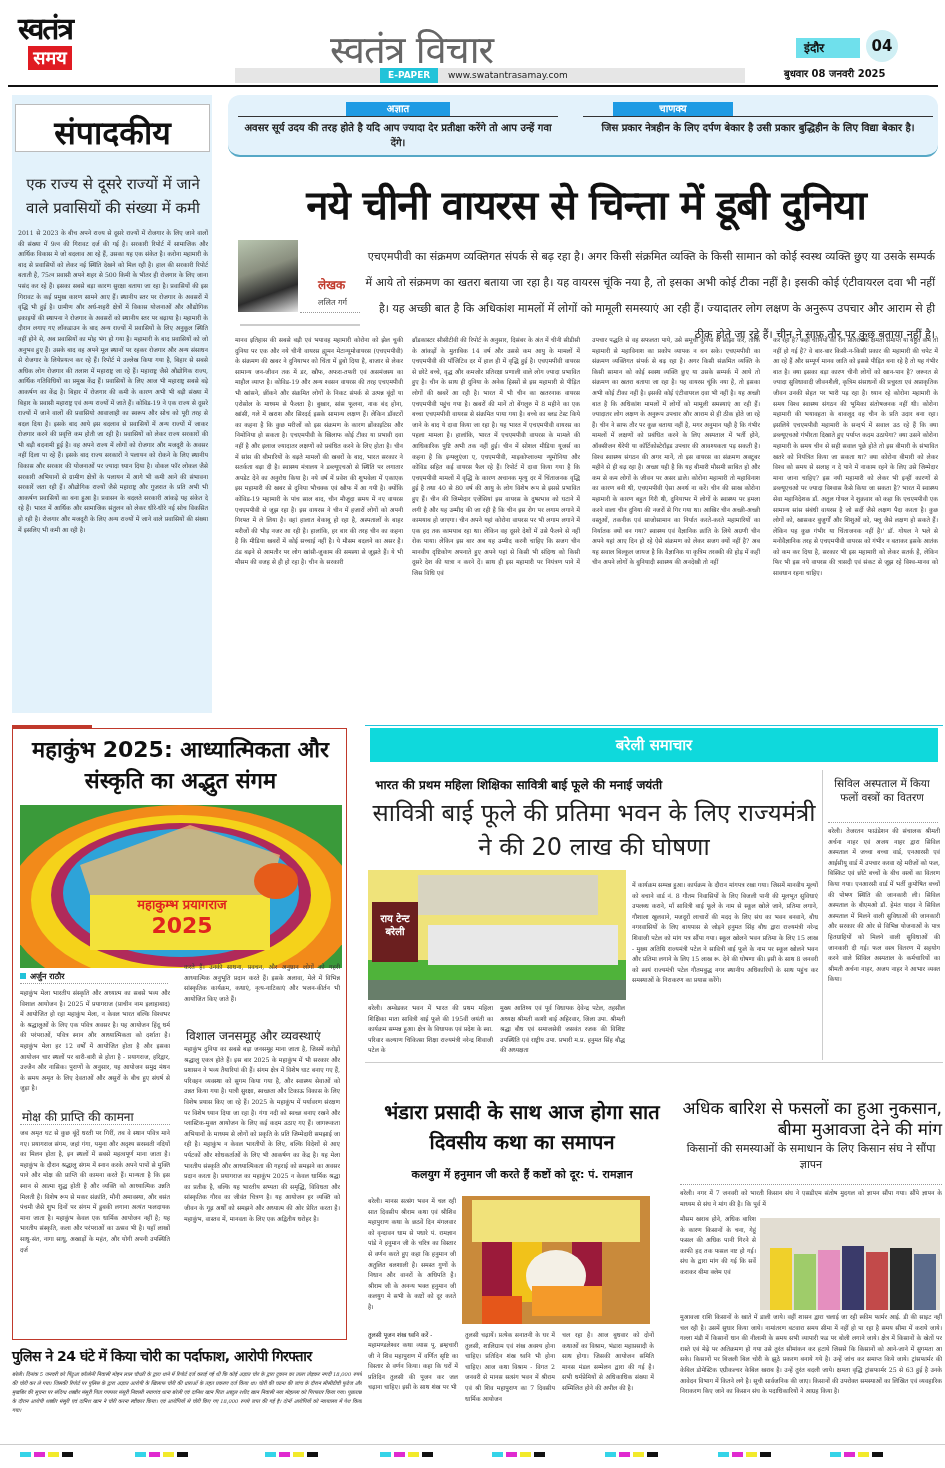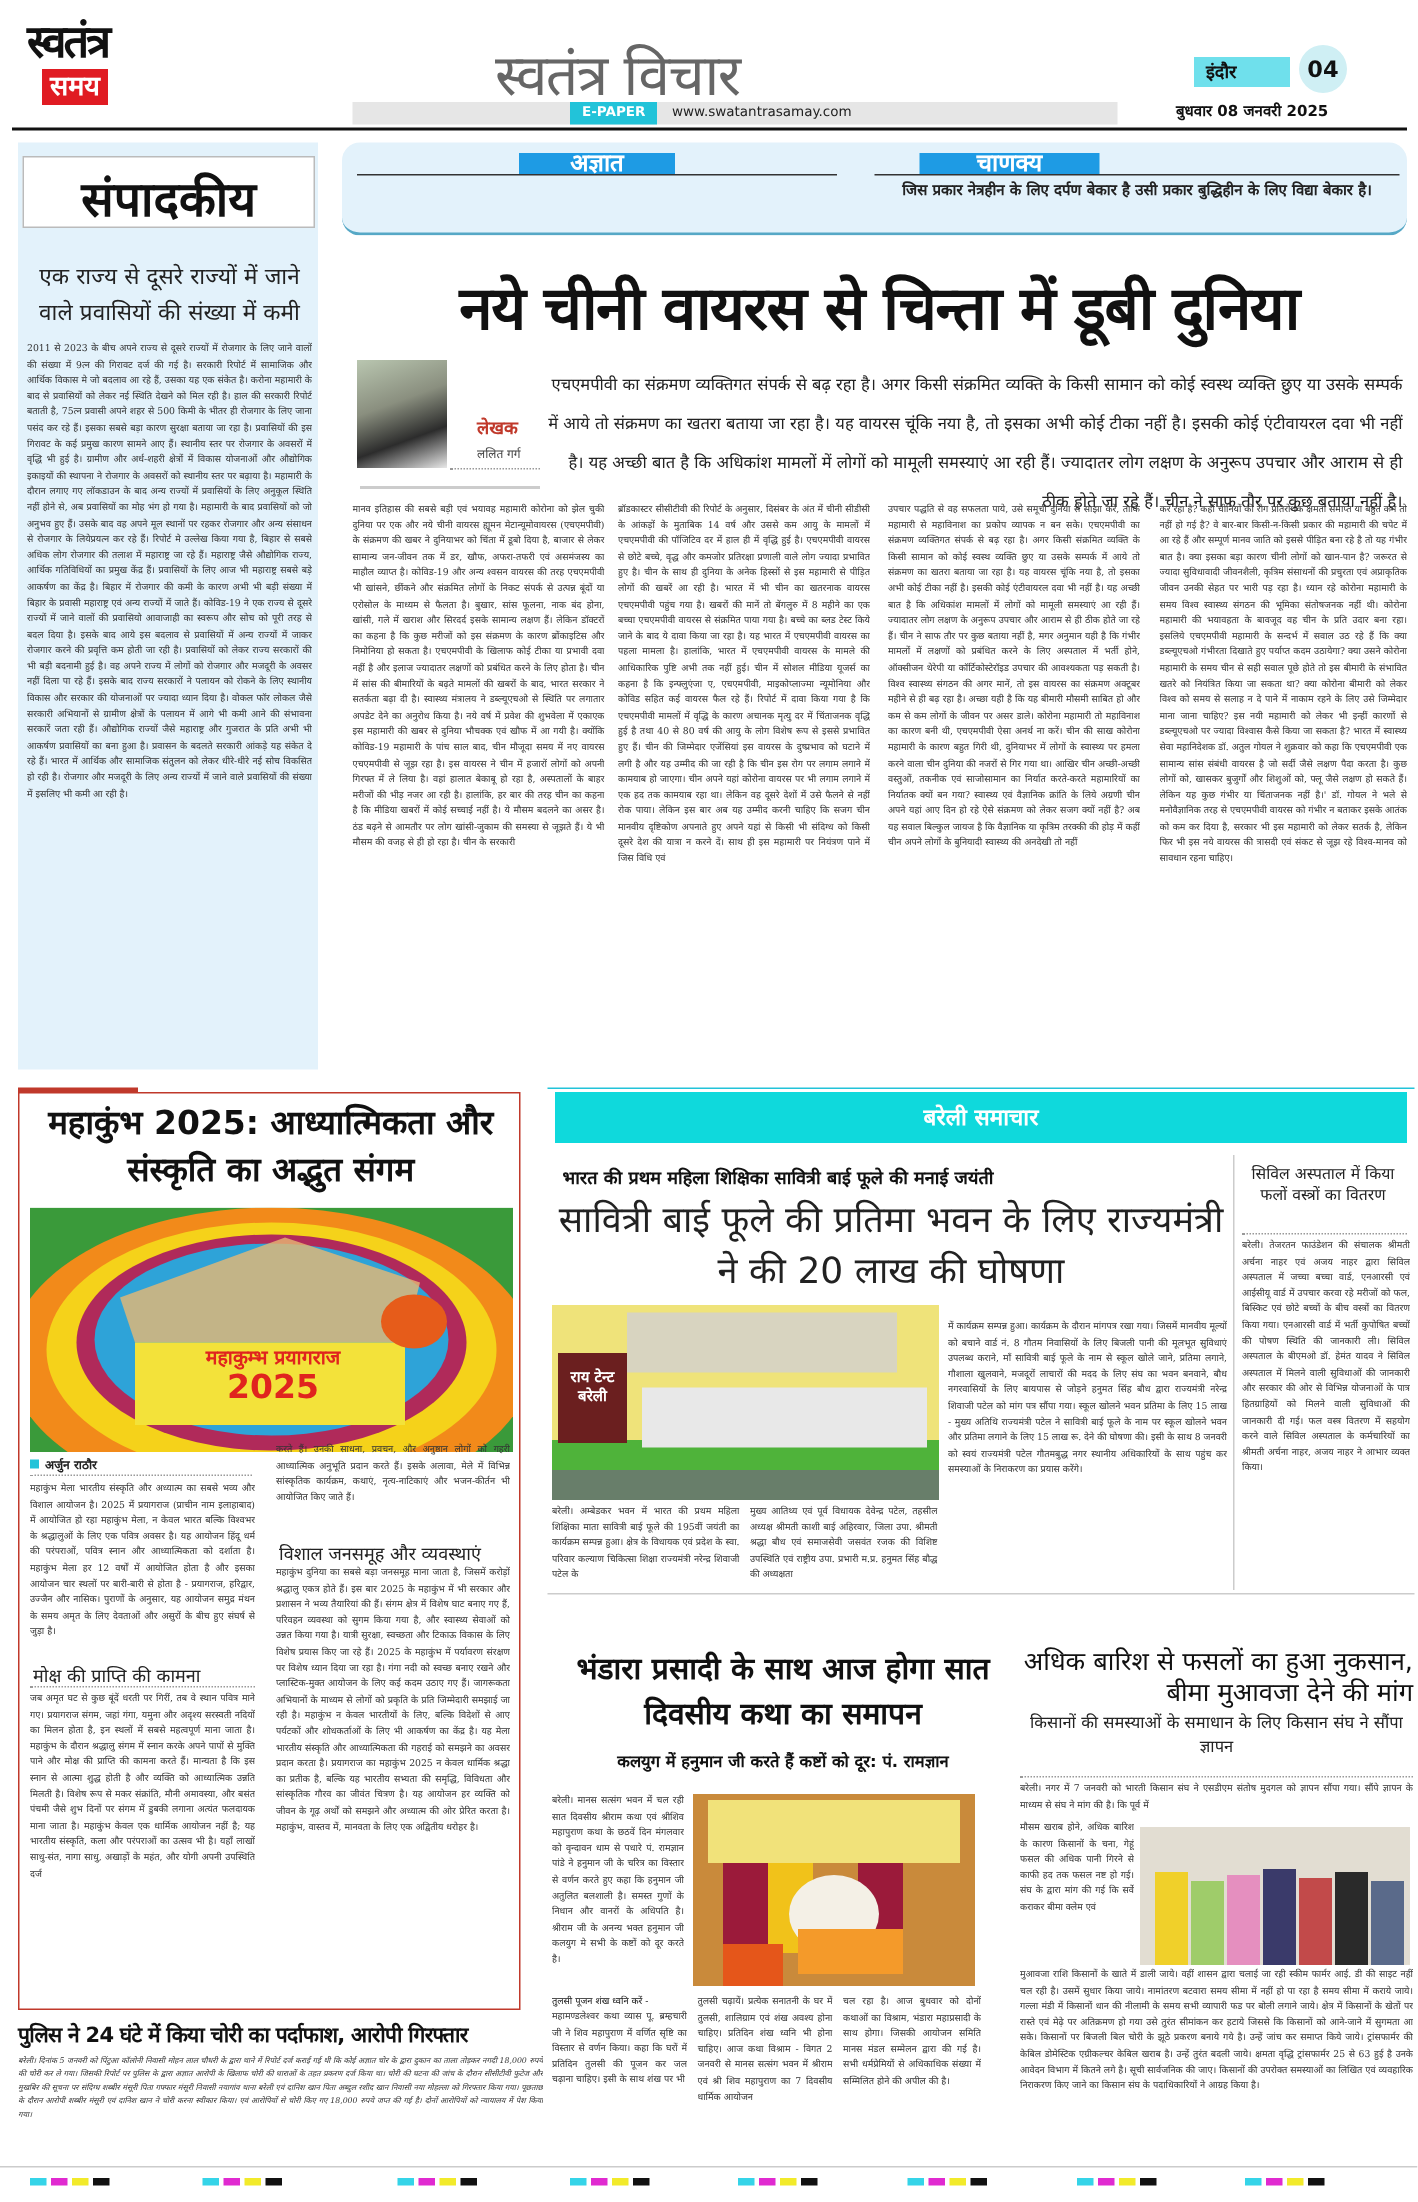--- a/index.html
+++ b/index.html
@@ -18,21 +18,21 @@
   #page-num { left: 866px; top: 30px; width: 32px; height: 32px; border-radius: 50%; background: #cfeff4; font-size: 15px; font-weight: bold; text-align: center; line-height: 32px; }
   #date { left: 784px; top: 66px; font-size: 10px; font-weight: bold; }
   #head-rule { left: 8px; top: 85px; width: 930px; height: 2px; background: #111; }
   
   #edit-col { left: 12px; top: 95px; width: 200px; height: 618px; background: #e3f2fb; }
   #edit-title { left: 15px; top: 104px; width: 195px; height: 48px; background: #fff; border: 1px solid #bbb; font-size: 32px; font-weight: bold; text-align: center; line-height: 56px; color: #111; }
   #edit-headline { left: 18px; top: 172px; width: 190px; font-size: 15px; text-align: center; line-height: 24px; color: #222; }
   #edit-body { left: 18px; top: 228px; width: 190px; height: 478px; }
   
   #quote-panel { left: 228px; top: 95px; width: 710px; height: 62px; background: #e3f2fb; border-radius: 12px; border-bottom: 2px solid #56a8c6; }
-  .q-tag { background: #1e9be4; color: #fff; font-size: 16px; font-weight: bold; text-align: center; height: 14px; line-height: 14px; }
+  .q-tag { background: #1e9be4; color: #fff; font-size: 10px; font-weight: bold; text-align: center; height: 14px; line-height: 14px; }
   .q-rule { height: 1px; background: #333; }
   .q-text { font-size: 10px; font-weight: bold; text-align: center; line-height: 15px; color: #222; }
   
   #main-headline { left: 236px; top: 176px; width: 700px; font-size: 40px; font-weight: bold; text-align: center; letter-spacing: -1px; color: #111; }
   #author-photo { left: 238px; top: 240px; width: 60px; height: 72px; background: linear-gradient(160deg,#b9c6b0 0%,#8a8f7f 40%,#2c2c2c 70%,#e8e8e8 100%); }
   #author-role { left: 318px; top: 276px; font-size: 12px; font-weight: bold; color: #c0392b; }
   #author-name { left: 318px; top: 296px; font-size: 8px; color: #444; }
   #author-rule { left: 300px; top: 312px; width: 60px; border-top: 1px dotted #999; }
   #author-rule2 { left: 240px; top: 324px; width: 120px; height: 2px; background: #ccc; }
   #intro { left: 365px; top: 244px; width: 570px; font-size: 11px; text-align: right; line-height: 26px; color: #222; font-family: "DejaVu Serif", serif; }
@@ -84,20 +84,21 @@
 
 <div class="abs" id="edit-col"></div>
 <div class="abs" id="edit-title">संपादकीय</div>
 <div class="abs" id="edit-headline">एक राज्य से दूसरे राज्यों में जाने वाले प्रवासियों की संख्या में कमी</div>
 <div class="abs txt" id="edit-body">2011 से 2023 के बीच अपने राज्य से दूसरे राज्यों में रोजगार के लिए जाने वालों की संख्या में 9त्न की गिरावट दर्ज की गई है। सरकारी रिपोर्ट में सामाजिक और आर्थिक विकास मे जो बदलाव आ रहे हैं, उसका यह एक संकेत है। करोना महामारी के बाद से प्रवासियों को लेकर नई स्थिति देखने को मिल रही है। हाल की सरकारी रिपोर्ट बताती है, 75त्न प्रवासी अपने शहर से 500 किमी के भीतर ही रोजगार के लिए जाना पसंद कर रहे हैं। इसका सबसे बड़ा कारण सुरक्षा बताया जा रहा है। प्रवासियों की इस गिरावट के कई प्रमुख कारण सामने आए हैं। स्थानीय स्तर पर रोजगार के अवसरों में वृद्धि भी हुई है। ग्रामीण और अर्ध-शहरी क्षेत्रों में विकास योजनाओं और औद्योगिक इकाइयों की स्थापना ने रोजगार के अवसरों को स्थानीय स्तर पर बढ़ाया है। महामारी के दौरान लगाए गए लॉकडाउन के बाद अन्य राज्यों में प्रवासियों के लिए अनुकूल स्थिति नहीं होने से, अब प्रवासियों का मोह भंग हो गया है। महामारी के बाद प्रवासियों को जो अनुभव हुए हैं। उसके बाद वह अपने मूल स्थानों पर रहकर रोजगार और अन्य संसाधन से रोजगार के लियेप्रयत्न कर रहे हैं। रिपोर्ट मे उल्लेख किया गया है, बिहार से सबसे अधिक लोग रोजगार की तलाश में महाराष्ट्र जा रहे हैं। महाराष्ट्र जैसे औद्योगिक राज्य, आर्थिक गतिविधियों का प्रमुख केंद्र हैं। प्रवासियों के लिए आज भी महाराष्ट्र सबसे बड़े आकर्षण का केंद्र है। बिहार में रोजगार की कमी के कारण अभी भी बड़ी संख्या में बिहार के प्रवासी महाराष्ट्र एवं अन्य राज्यों में जाते हैं। कोविड-19 ने एक राज्य से दूसरे राज्यों में जाने वालों की प्रवासियो आवाजाही का स्वरूप और सोच को पूरी तरह से बदल दिया है। इसके बाद आये इस बदलाव से प्रवासियों में अन्य राज्यों में जाकर रोजगार करने की प्रवृत्ति कम होती जा रही है। प्रवासियों को लेकर राज्य सरकारों की भी बड़ी बदनामी हुई है। वह अपने राज्य में लोगों को रोजगार और मजदूरी के अवसर नहीं दिला पा रहे हैं। इसके बाद राज्य सरकारों ने पलायन को रोकने के लिए स्थानीय विकास और सरकार की योजनाओं पर ज्यादा ध्यान दिया है। वोकल फॉर लोकल जैसे सरकारी अभियानों से ग्रामीण क्षेत्रों के पलायन में आगे भी कमी आने की संभावना सरकारें जता रही हैं। औद्योगिक राज्यों जैसे महाराष्ट्र और गुजरात के प्रति अभी भी आकर्षण प्रवासियों का बना हुआ है। प्रवासन के बदलते सरकारी आंकड़े यह संकेत दे रहे हैं। भारत में आर्थिक और सामाजिक संतुलन को लेकर धीरे-धीरे नई सोच विकसित हो रही है। रोजगार और मजदूरी के लिए अन्य राज्यों में जाने वाले प्रवासियों की संख्या में इसलिए भी कमी आ रही है।</div>
 
 <div class="abs" id="quote-panel"></div>
 <div class="abs" style="left:238px;top:102px;width:320px;">
   <div class="q-tag" style="width:104px;margin-left:108px;">अज्ञात</div>
   <div class="q-rule"></div>
+  <div class="q-text" style="margin-top:3px;">अवसर सूर्य उदय की तरह होते है यदि आप ज्यादा देर प्रतीक्षा करेंगे तो आप उन्हें गवा देंगे।</div>
 </div>
 <div class="abs" style="left:583px;top:102px;width:350px;">
   <div class="q-tag" style="width:120px;margin-left:30px;">चाणक्य</div>
   <div class="q-rule"></div>
   <div class="q-text" style="margin-top:3px;">जिस प्रकार नेत्रहीन के लिए दर्पण बेकार है उसी प्रकार बुद्धिहीन के लिए विद्या बेकार है।</div>
 </div>
 
 <div class="abs" id="main-headline">नये चीनी वायरस से चिन्ता में डूबी दुनिया</div>
 <div class="abs" id="author-photo"></div>
 <div class="abs" id="author-role">लेखक</div>

